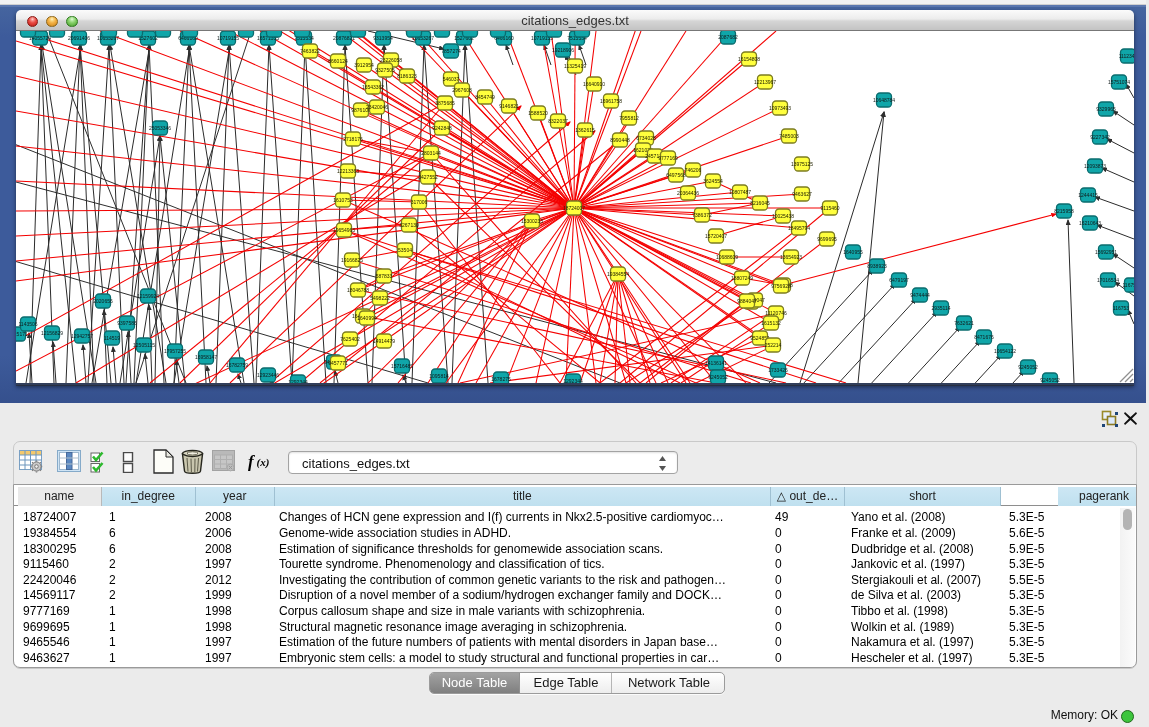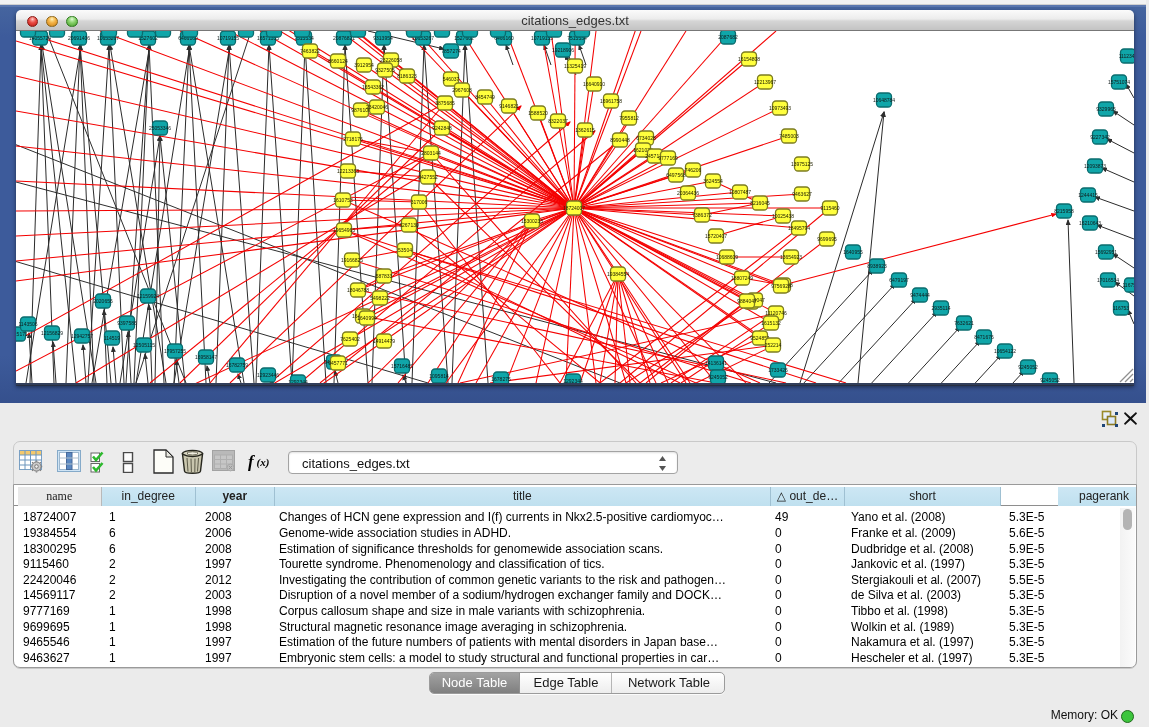--- a/index.html
+++ b/index.html
@@ -700,23 +700,23 @@
     </svg>
 <div class="abs" id="combo">
       <span>citations_edges.txt</span>
 <svg style="position:absolute;right:10px;top:4px" width="9" height="15">
         <path d="M4.5 0 L8 5 L1 5 Z" fill="#555"></path>
         <path d="M4.5 15 L8 10 L1 10 Z" fill="#555"></path>
       </svg>
 </div>
 <div class="abs" id="tablebox">
 <div id="hrow">
-<div class="hc" style="left:4px;width:83.5px;background:#e9e9e9;border-right:1px solid #b9b9b9;font-family:Liberation Serif, serif;">name</div>
+<div class="hc" style="left:4px;width:83.5px;background:#e9e9e9;border-right:1px solid #b9b9b9;">name</div>
 <div class="hc" style="left:87.5px;width:94.5px;">in_degree</div>
-<div class="hc" style="left:182px;width:78.5px;font-weight:bold;">year</div>
+<div class="hc" style="left:182px;width:78.5px;">year</div>
 <div class="hc" style="left:260.5px;width:496.5px;">title</div>
 <div class="hc" style="left:757px;width:74px;">△ out_de…</div>
 <div class="hc" style="left:831px;width:156px;">short</div>
 <div class="hc" style="left:1044px;width:93px;">pagerank</div>
 </div>
 <div class="rowtxt" style="left:9px;top:25.3px">18724007</div>
 <div class="rowtxt" style="left:95px;top:25.3px">1</div>
 <div class="rowtxt" style="left:191px;top:25.3px">2008</div>
 <div class="rowtxt" style="left:265px;top:25.3px">Changes of HCN gene expression and I(f) currents in Nkx2.5-positive cardiomyoc…</div>
 <div class="rowtxt" style="left:761px;top:25.3px">49</div>
@@ -745,21 +745,21 @@
 <div class="rowtxt" style="left:995px;top:72.1px">5.3E-5</div>
 <div class="rowtxt" style="left:9px;top:87.7px">22420046</div>
 <div class="rowtxt" style="left:95px;top:87.7px">2</div>
 <div class="rowtxt" style="left:191px;top:87.7px">2012</div>
 <div class="rowtxt" style="left:265px;top:87.7px">Investigating the contribution of common genetic variants to the risk and pathogen…</div>
 <div class="rowtxt" style="left:761px;top:87.7px">0</div>
 <div class="rowtxt" style="left:837px;top:87.7px">Stergiakouli et al. (2007)</div>
 <div class="rowtxt" style="left:995px;top:87.7px">5.5E-5</div>
 <div class="rowtxt" style="left:9px;top:103.3px">14569117</div>
 <div class="rowtxt" style="left:95px;top:103.3px">2</div>
-<div class="rowtxt" style="left:191px;top:103.3px">2003</div>
+<div class="rowtxt" style="left:191px;top:103.3px">1999</div>
 <div class="rowtxt" style="left:265px;top:103.3px">Disruption of a novel member of a sodium/hydrogen exchanger family and DOCK…</div>
 <div class="rowtxt" style="left:761px;top:103.3px">0</div>
 <div class="rowtxt" style="left:837px;top:103.3px">de Silva et al. (2003)</div>
 <div class="rowtxt" style="left:995px;top:103.3px">5.3E-5</div>
 <div class="rowtxt" style="left:9px;top:118.9px">9777169</div>
 <div class="rowtxt" style="left:95px;top:118.9px">1</div>
 <div class="rowtxt" style="left:191px;top:118.9px">1998</div>
 <div class="rowtxt" style="left:265px;top:118.9px">Corpus callosum shape and size in male variants with schizophrenia.</div>
 <div class="rowtxt" style="left:761px;top:118.9px">0</div>
 <div class="rowtxt" style="left:837px;top:118.9px">Tibbo et al. (1998)</div>

